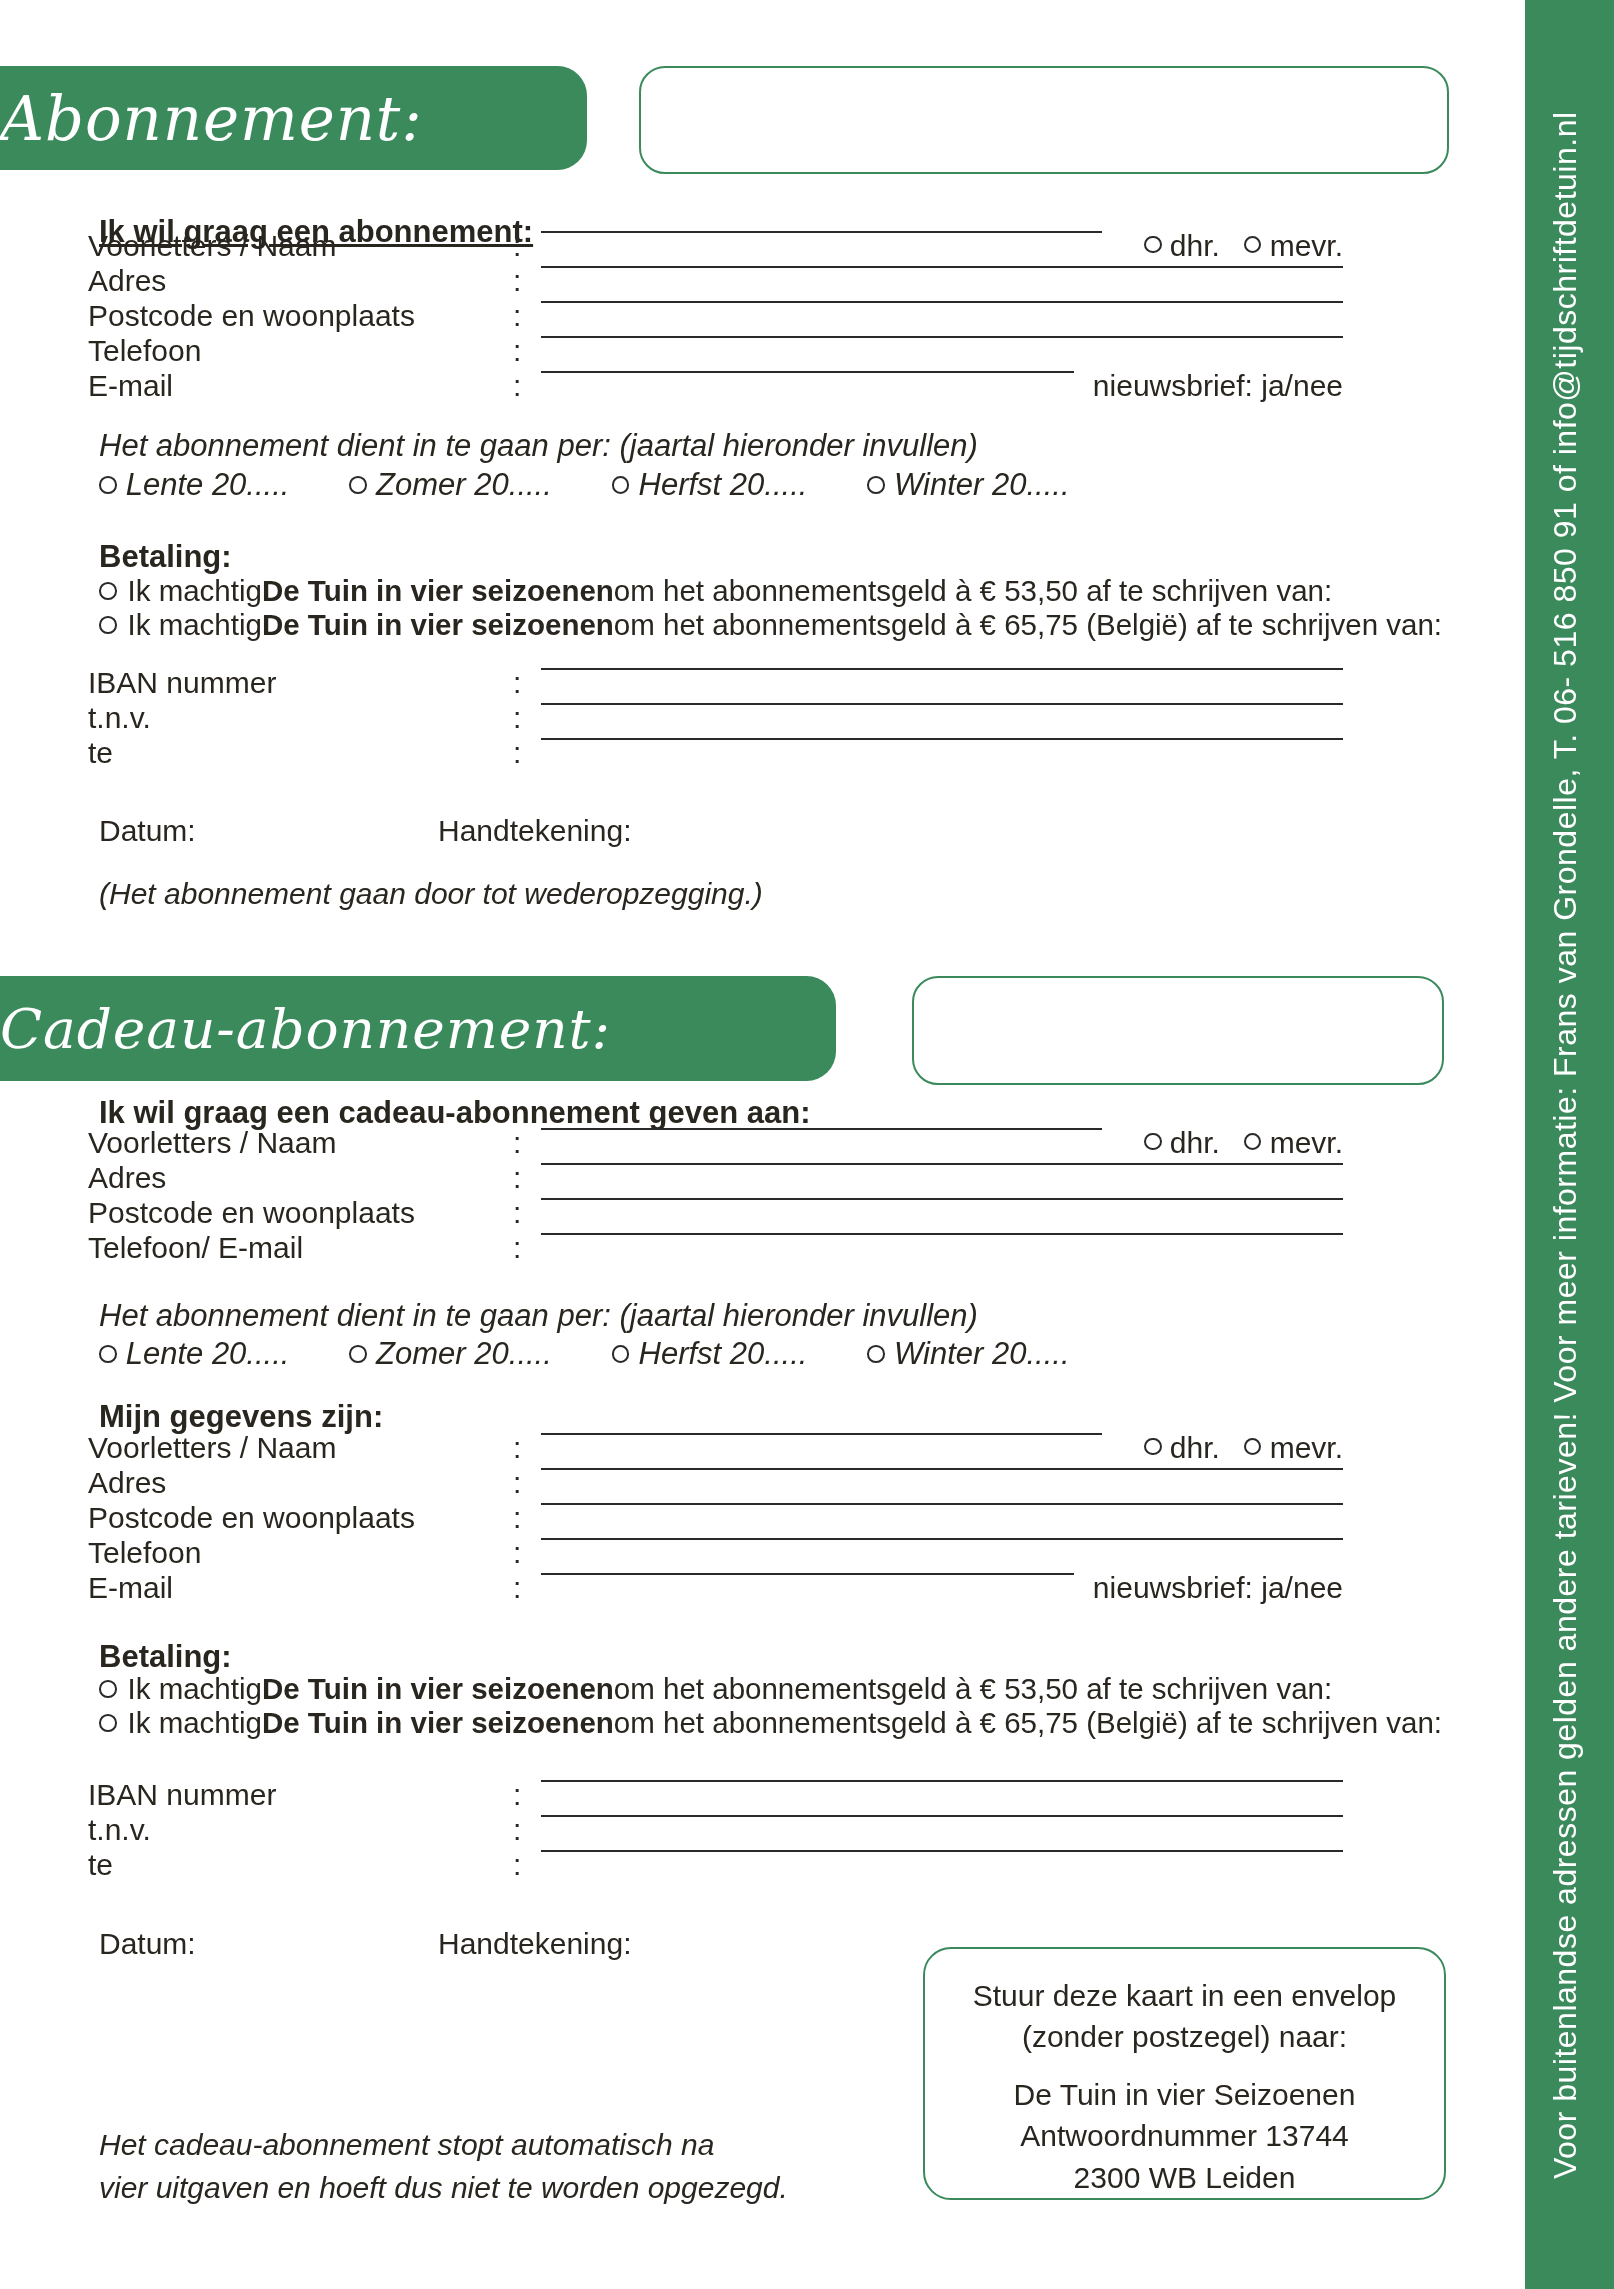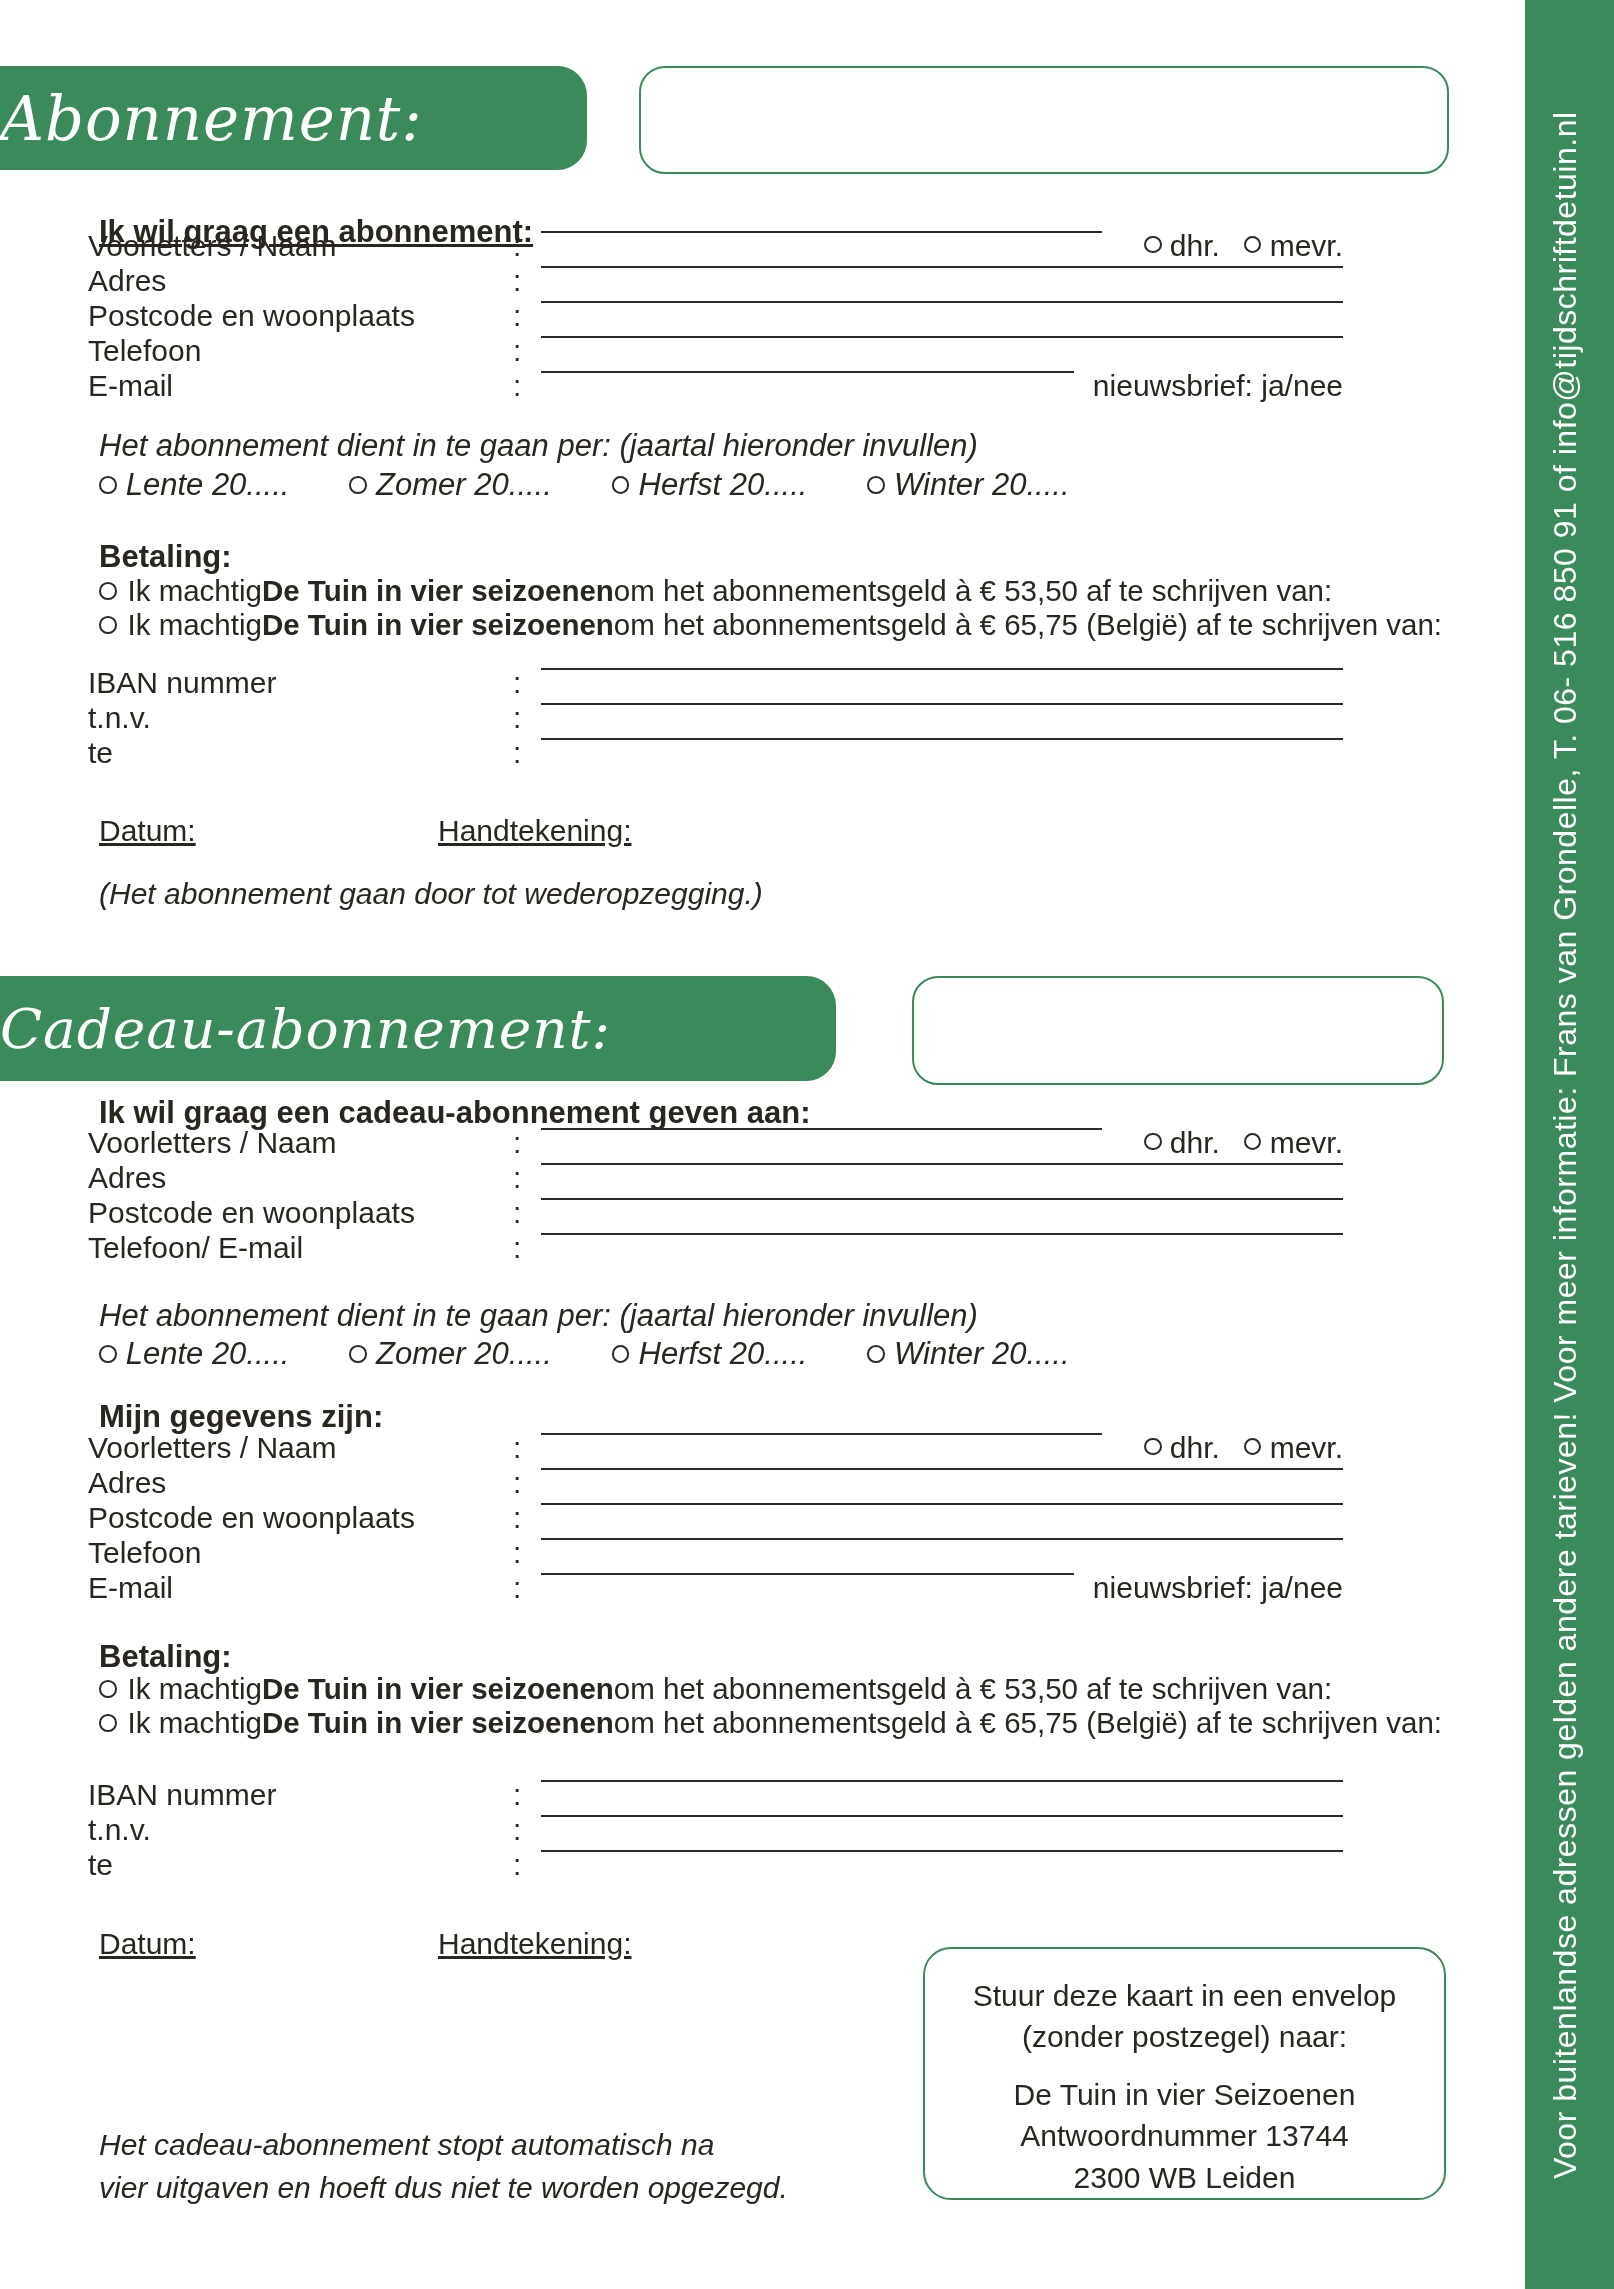--- a/index.html
+++ b/index.html
@@ -45,21 +45,21 @@
   
   .seasons { position:absolute; left:99px; display:flex; gap:60px; font-style:italic;
              font-size:31px; align-items:center; white-space:nowrap; }
   .season { display:flex; align-items:center; }
   .season .radio { margin-right:9.2px; }
   
   .pay { position:absolute; left:99px; width:1384px; display:flex; align-items:center;
          font-size:29.5px; white-space:nowrap; }
   .pay .radio { margin-right:11px; }
   
-  .dlabel { position:absolute; font-size:30px; white-space:nowrap;text-decoration:underline; }
+  .dlabel { position:absolute; font-size:30px; white-space:nowrap; }
   
   .envbox { position:absolute; left:923px; top:1947px; width:523px; height:253px;
             border:2.8px solid #3a8a5c; border-radius:28px; background:#fff;
             display:flex; flex-direction:column; align-items:center; text-align:center;
             font-size:30px; line-height:1.38; box-sizing:border-box; padding-top:26px; }
   .envbox .gap { height:41px; }
   .note-small { position:absolute; left:99px; font-style:italic; font-size:30px; white-space:nowrap; }
 </style>
 </head>
 <body>

